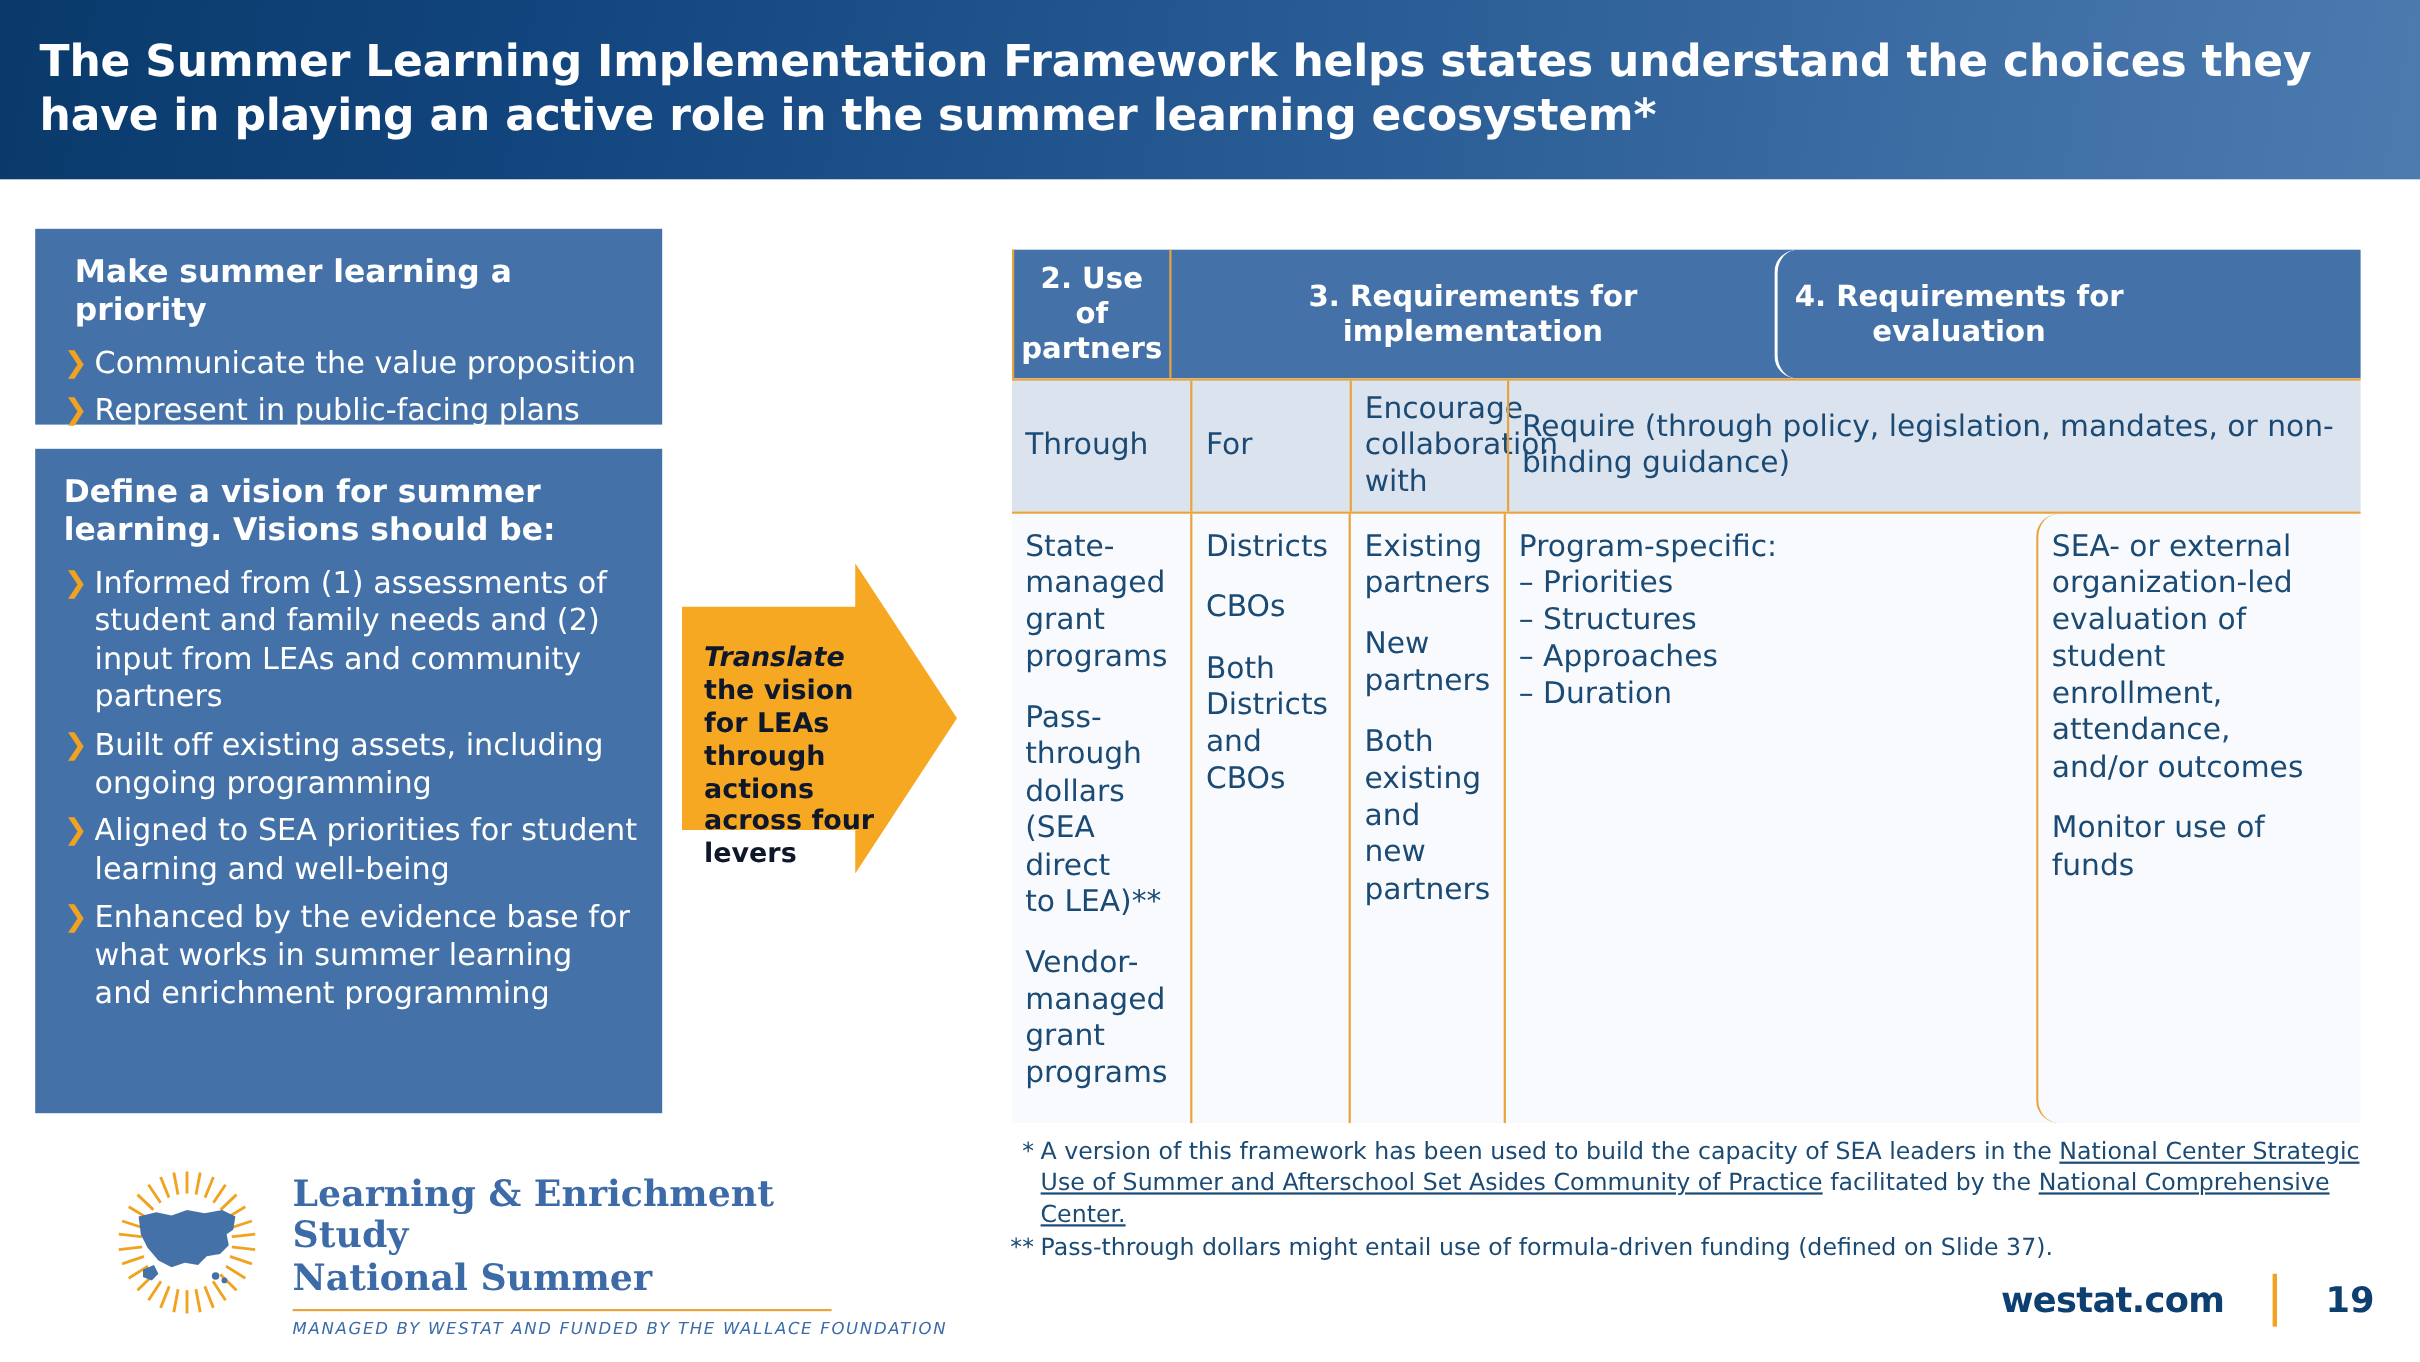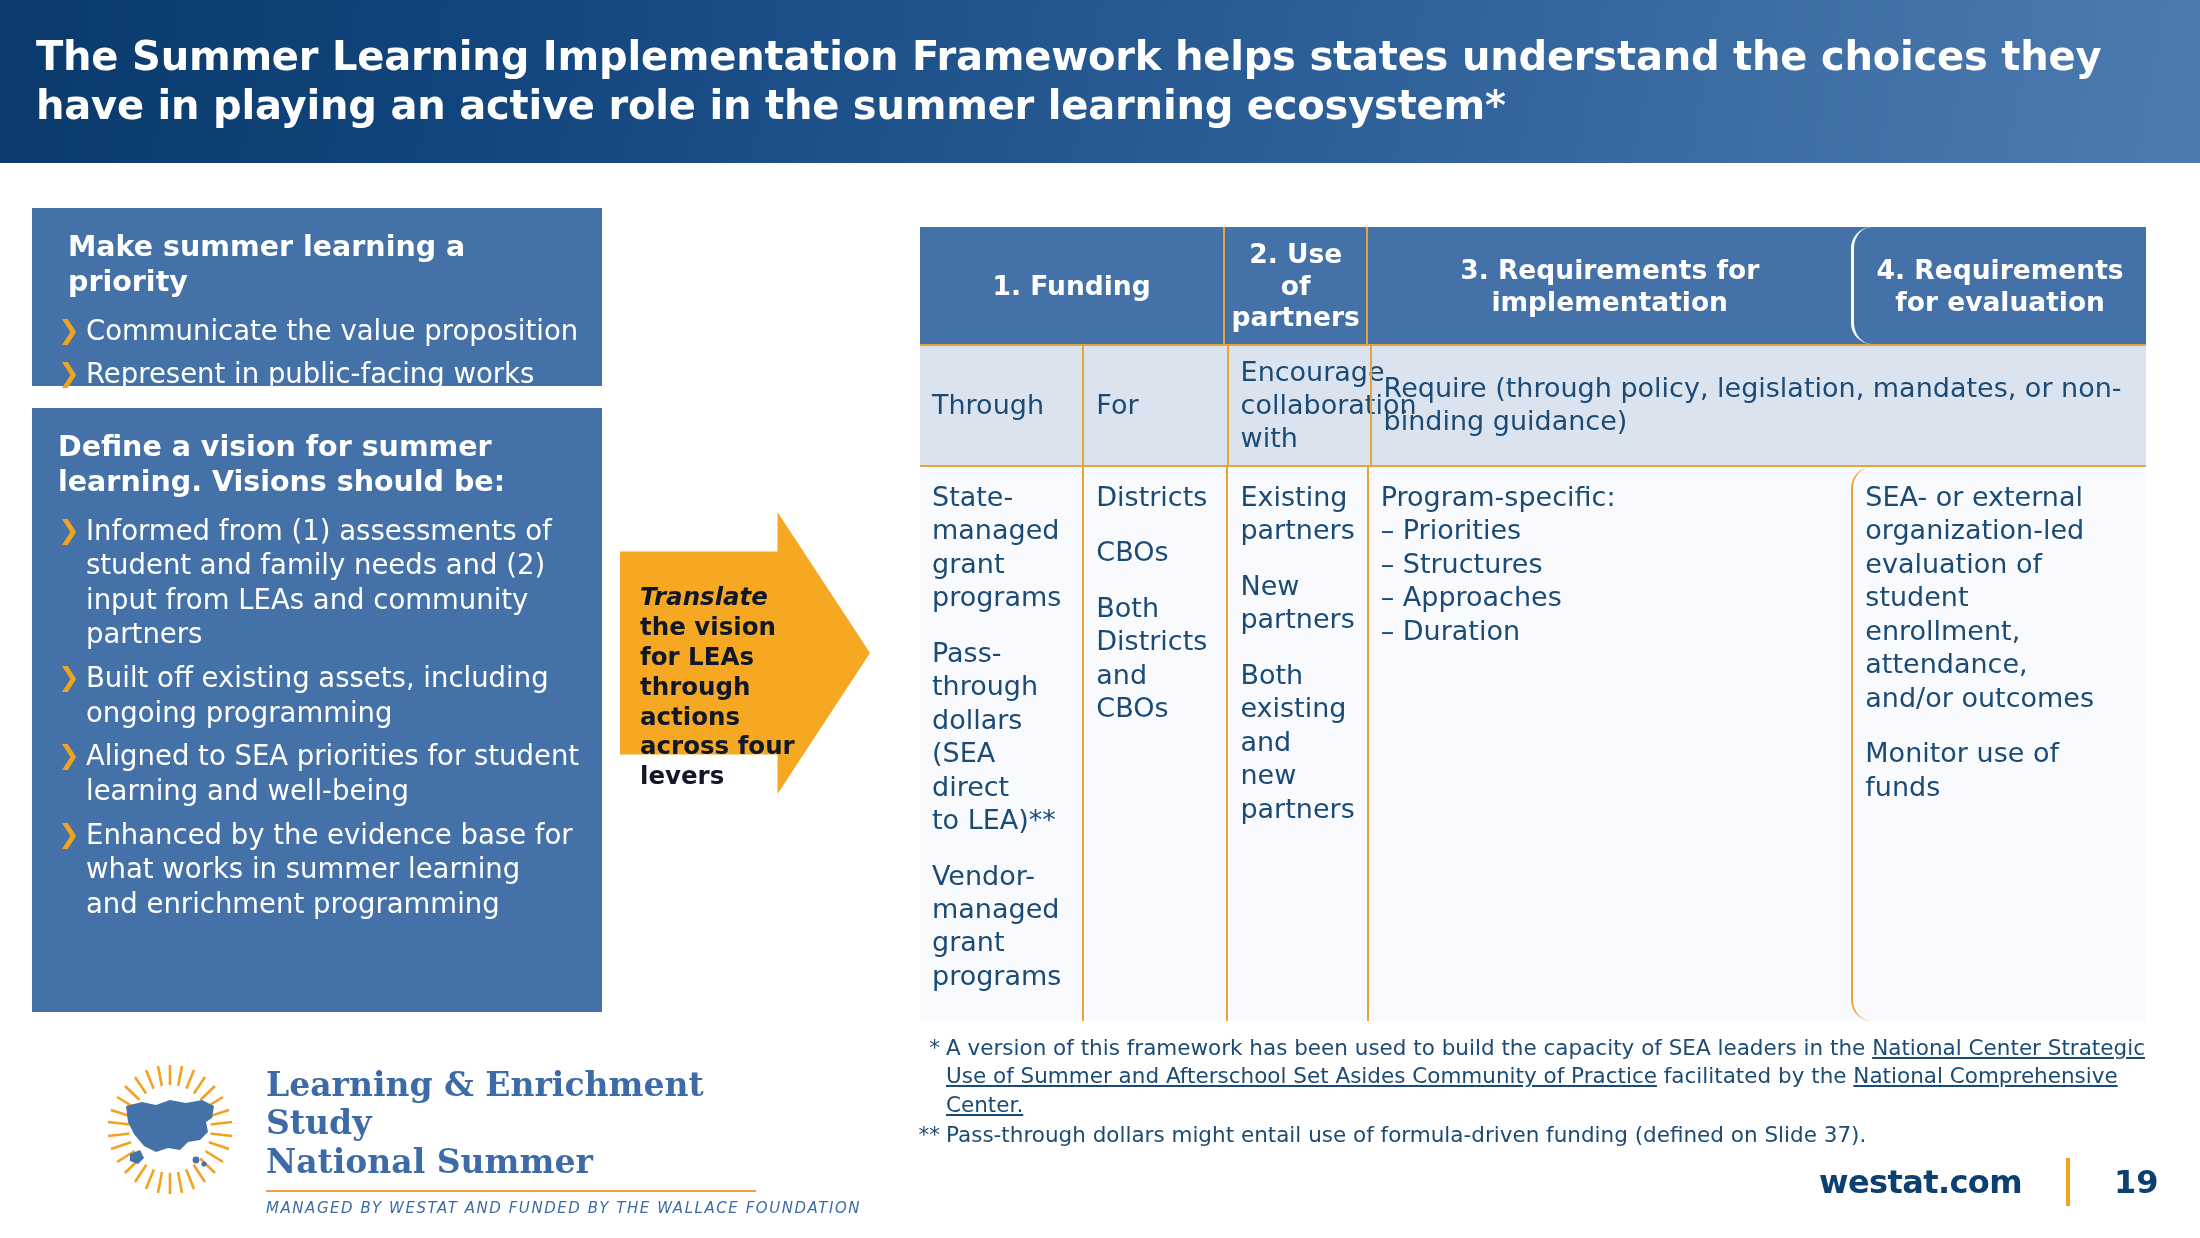--- a/index.html
+++ b/index.html
@@ -147,21 +147,21 @@
 
   <div class="panel panel-1">
     <div class="panel-head">Make summer learning a priority</div>
     <ul class="panel-list">
       <li>
         <span class="chev">❯</span>
         <span>Communicate the value proposition</span>
       </li>
       <li>
         <span class="chev">❯</span>
-        <span>Represent in public-facing works</span>
+        <span>Represent in public-facing plans</span>
       </li>
     </ul>
   </div>
 
   <div class="panel panel-2">
     <div class="panel-head">Define a vision for summer learning. Visions should be:</div>
     <ul class="panel-list">
       <li>
         <span class="chev">❯</span>
         <span>Informed from (1) assessments of student and family needs and (2) input from LEAs and community partners</span>
@@ -185,21 +185,20 @@
     <div class="arrow-shape"></div>
     <div class="arrow-text">
       <span class="it">Translate</span>
       <span>the vision for LEAs through actions across four levers</span>
     </div>
   </div>
 
   <div class="table">
 
     <div class="trow thead">
-      <div class="th c-fund">1. Funding</div>
       <div class="th c-part sep">2. Use of partners</div>
       <div class="th c-impl sep">3. Requirements for implementation</div>
       <div class="th c-eval sepw">4. Requirements for evaluation</div>
     </div>
 
     <div class="trow trow2">
       <div class="td c-fund1">Through</div>
       <div class="td c-fund2 sep">For</div>
       <div class="td c-part sep">Encourage collaboration with</div>
       <div class="td c-req sep">Require (through policy, legislation, mandates, or non-binding guidance)</div>

